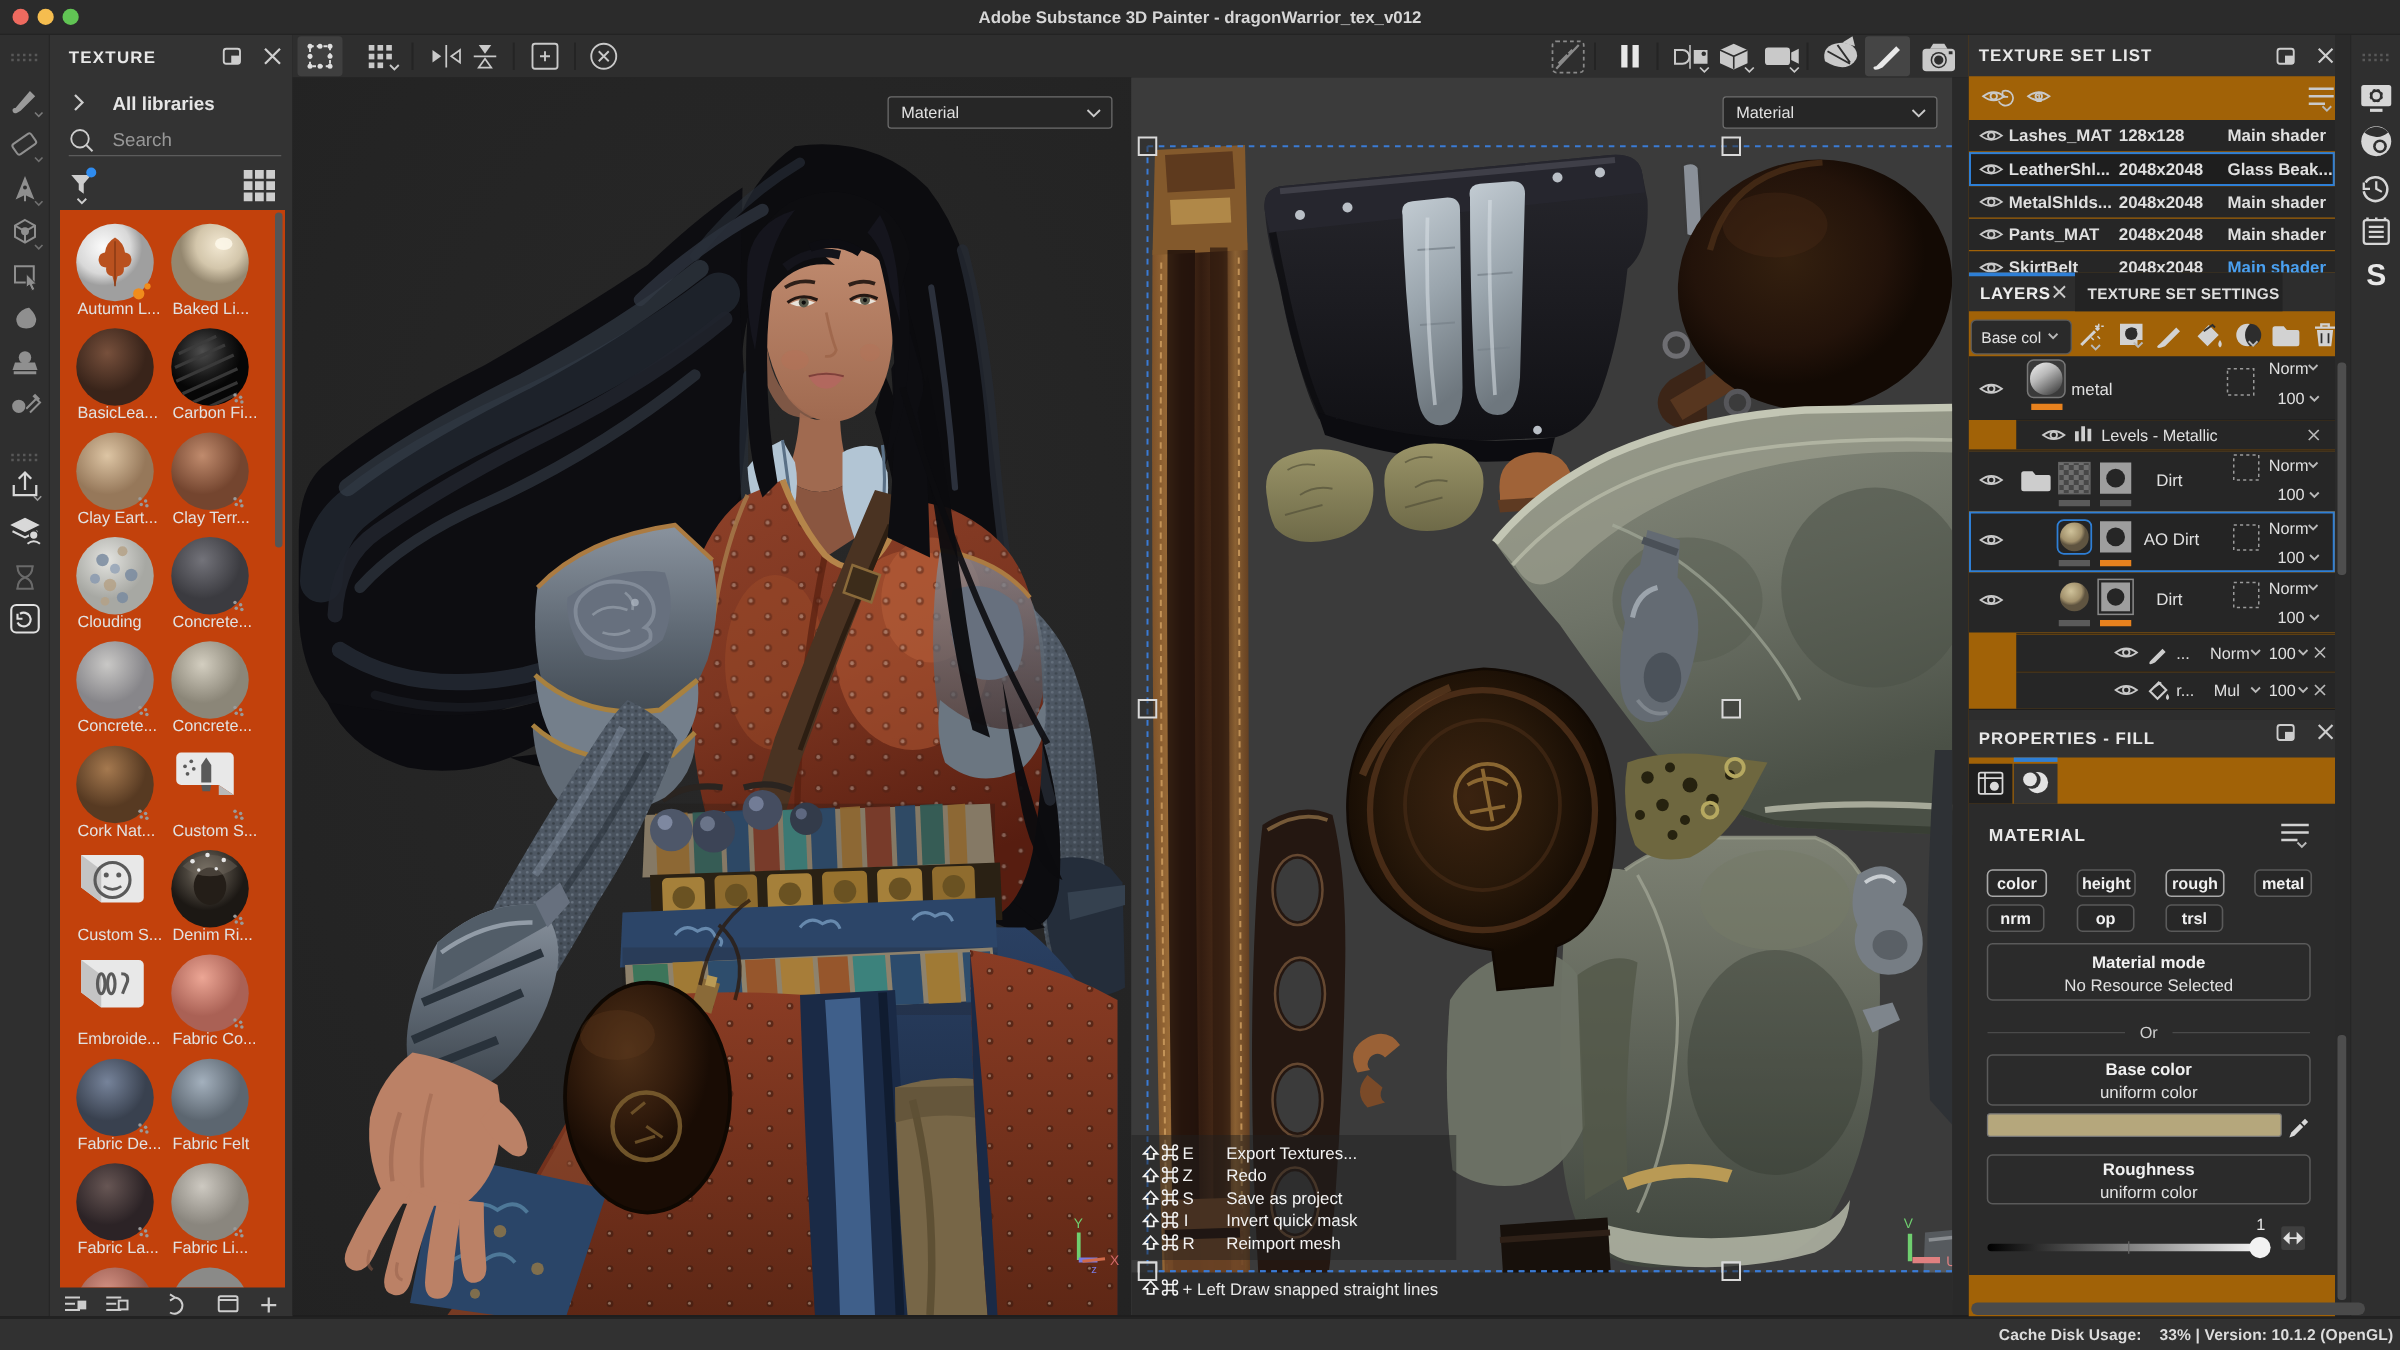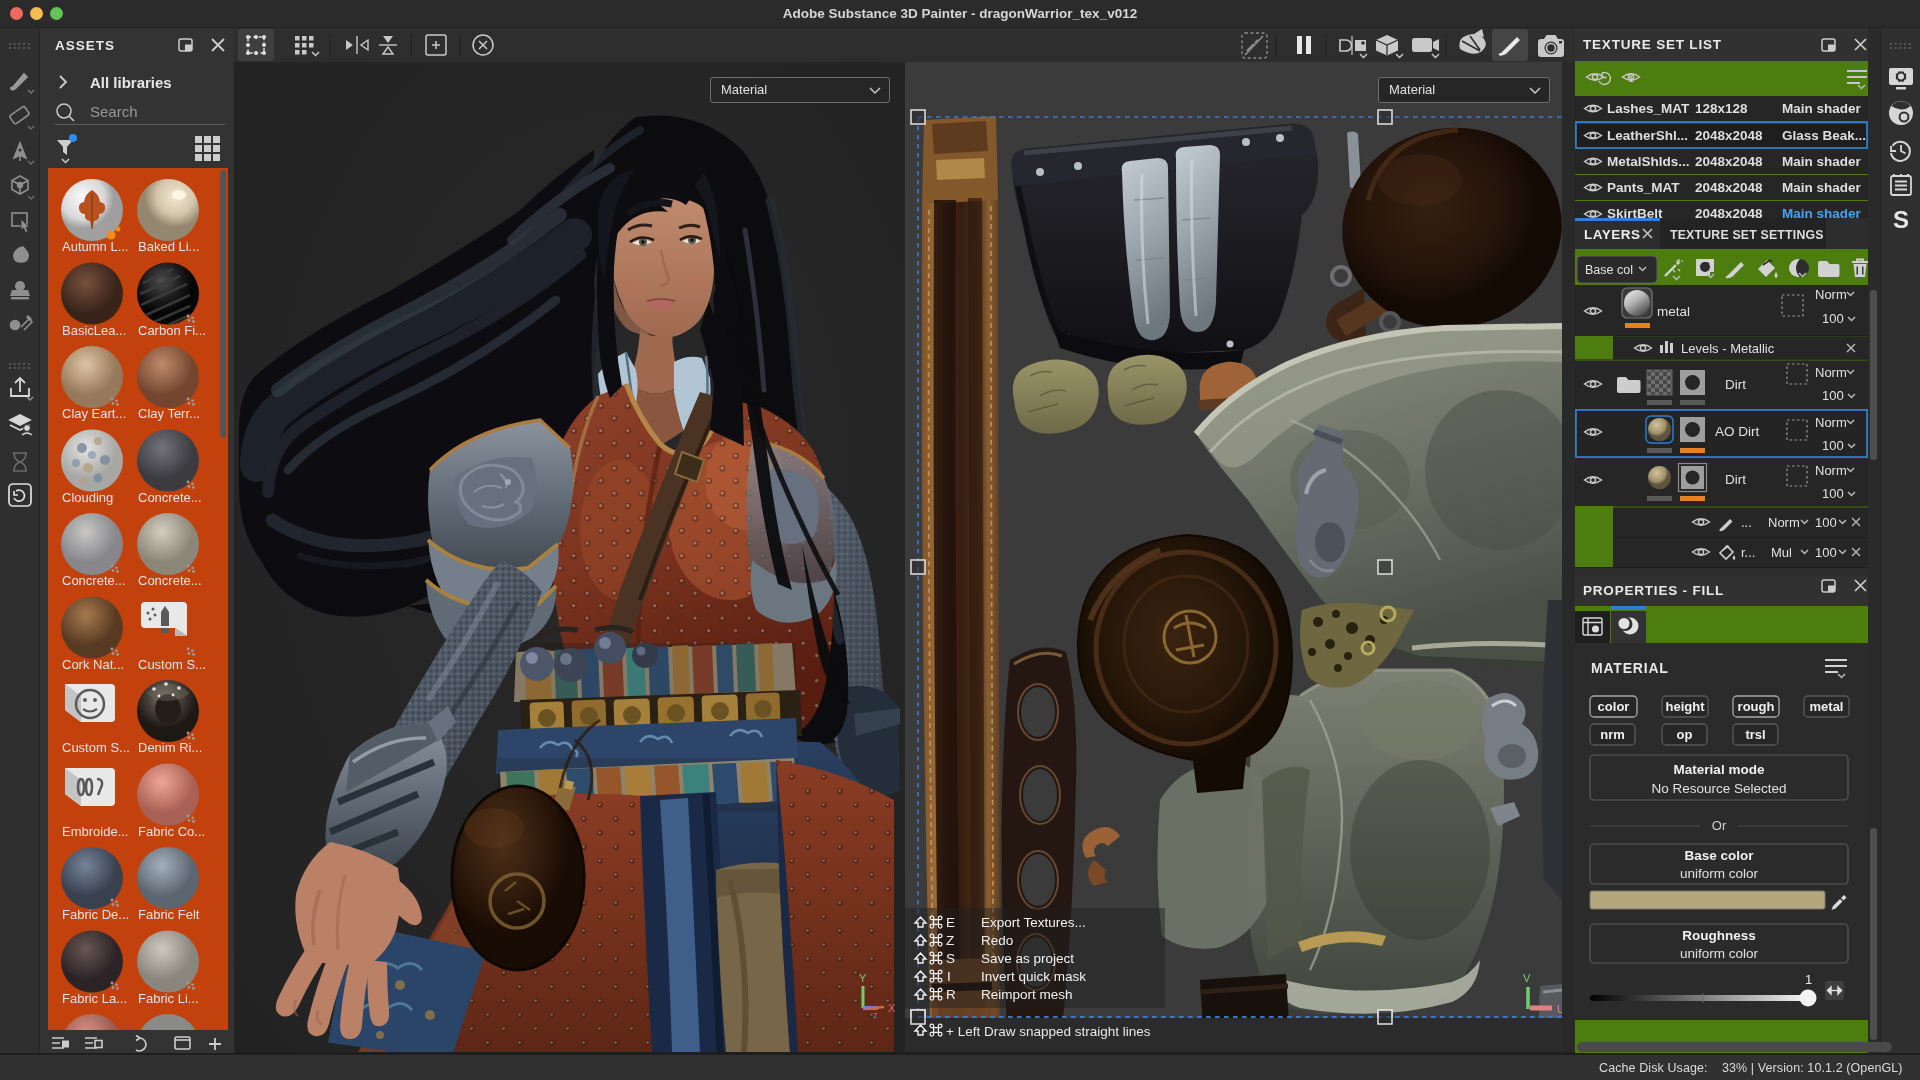--- a/index.html
+++ b/index.html
@@ -92,21 +92,21 @@
 
         <g stroke="#e0e0e0" stroke-width="1.7">
             <rect x="9" y="456" width="22" height="22" rx="4"></rect>
             <path d="M16 463 a5.5 5.5 0 1 1 -2 7 M14 463 v4 h4" fill="none"></path>
           </g>
       </g>
     </svg>
   </div>
 
   <div id="assets" class="abs" style="left:40px;top:28px;width:194px;height:1025px;background:#333333;">
-    <div class="abs pnl-h" style="left:15px;top:10px;">ASSETS</div>
+    <div class="abs pnl-h" style="left:15px;top:10px;">TEXTURE</div>
     <svg class="abs" style="left:0;top:0;" width="194" height="160" viewBox="0 0 194 160">
       <g fill="none" stroke="#cdcdcd" stroke-width="1.5">
         <rect x="139" y="11" width="13" height="12" rx="2"></rect>
           <rect x="145" y="16.5" width="7" height="6.5" fill="#cdcdcd" stroke="none"></rect>
         <path d="M172 11 l12 12 M184 11 l-12 12" stroke-width="1.8"></path>
         <path d="M20 48 l6 6 l-6 6" stroke-width="1.8"></path>
         <circle cx="24" cy="83" r="7"></circle>
           <path d="M29 88 l5 5"></path>
         <path d="M15 96.5 H185" stroke="#5c5c5c" stroke-width="1"></path>
       </g>
@@ -1031,21 +1031,21 @@
     <div class="abs" style="left:473px;top:15px;width:172px;height:26px;background:#262626;border:1px solid #6e6e6e;border-radius:3px;">
       <div class="abs" style="left:10px;top:4px;font-size:13px;color:#e0e0e0;">Material</div>
       <svg class="abs" style="right:8px;top:9px;" width="12" height="8">
           <path d="M1 1 l5 5 l5 -5" fill="none" stroke="#c9c9c9" stroke-width="1.5"></path>
         </svg>
     </div>
   </div>
 
   <div class="abs" style="left:1562px;top:62px;width:13px;height:990px;background:#292929;"></div>
 
-  <div id="rightpanels" class="abs" style="left:1575px;top:28px;width:293px;height:1025px;background:#4d7c0f;">
+  <div id="rightpanels" class="abs" style="left:1575px;top:28px;width:293px;height:1025px;background:#a16207;">
     <svg width="293" height="1016" viewBox="0 0 293 1016" font-family="Liberation Sans">
       <defs>
         <g id="eye">
           <path d="M-8.5 0 Q0 -6.5 8.5 0 Q0 6.5 -8.5 0 Z" fill="none" stroke="#c9c9c9" stroke-width="1.5"></path>
           <circle cx="0" cy="0" r="2.6" fill="none" stroke="#c9c9c9" stroke-width="1.5"></circle>
         </g>
         <g id="chev">
             <path d="M0 0 l3.5 3.5 l3.5 -3.5" fill="none" stroke="#b9b9b9" stroke-width="1.5"></path>
           </g>
         <linearGradient id="metalTh" x1="0" y1="0" x2="0.7" y2="1">
@@ -1397,16 +1397,16 @@
             <path d="M1893 176 v-2 M1900 176 v-2 M1907 176 v-2" stroke-width="2"></path>
           </g>
 
       <text x="1892" y="228" font-family="Liberation Sans" font-size="24" font-weight="bold" fill="#e8e8e8">S</text>
       </g>
     </svg>
   </div>
 
   <div class="abs" style="left:1577px;top:1042px;width:315px;height:10px;background:#4a4a4a;border-radius:5px;"></div>
   <div class="abs" style="left:0;top:1054px;width:1920px;height:26px;background:#313131;border-top:1px solid #1e1e1e;">
-    <div class="abs" style="left:1599px;top:6px;font-size:12.5px;font-weight:normal;color:#dcdcdc;white-space:nowrap;letter-spacing:0.1px;">Cache Disk Usage: &nbsp;&nbsp;&nbsp;33% | Version: 10.1.2 (OpenGL)</div>
+    <div class="abs" style="left:1599px;top:6px;font-size:12.5px;font-weight:bold;color:#dcdcdc;white-space:nowrap;letter-spacing:0.1px;">Cache Disk Usage: &nbsp;&nbsp;&nbsp;33% | Version: 10.1.2 (OpenGL)</div>
   </div>
 
 </div>
 
 </body></html>

